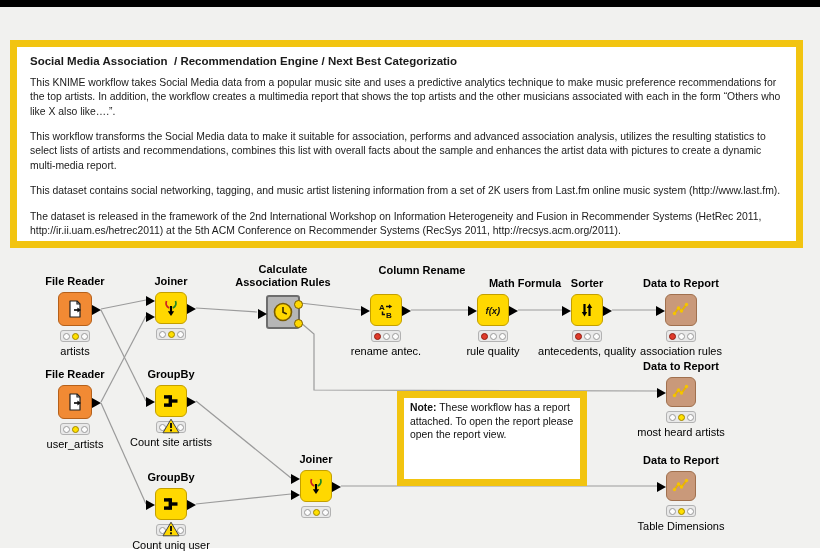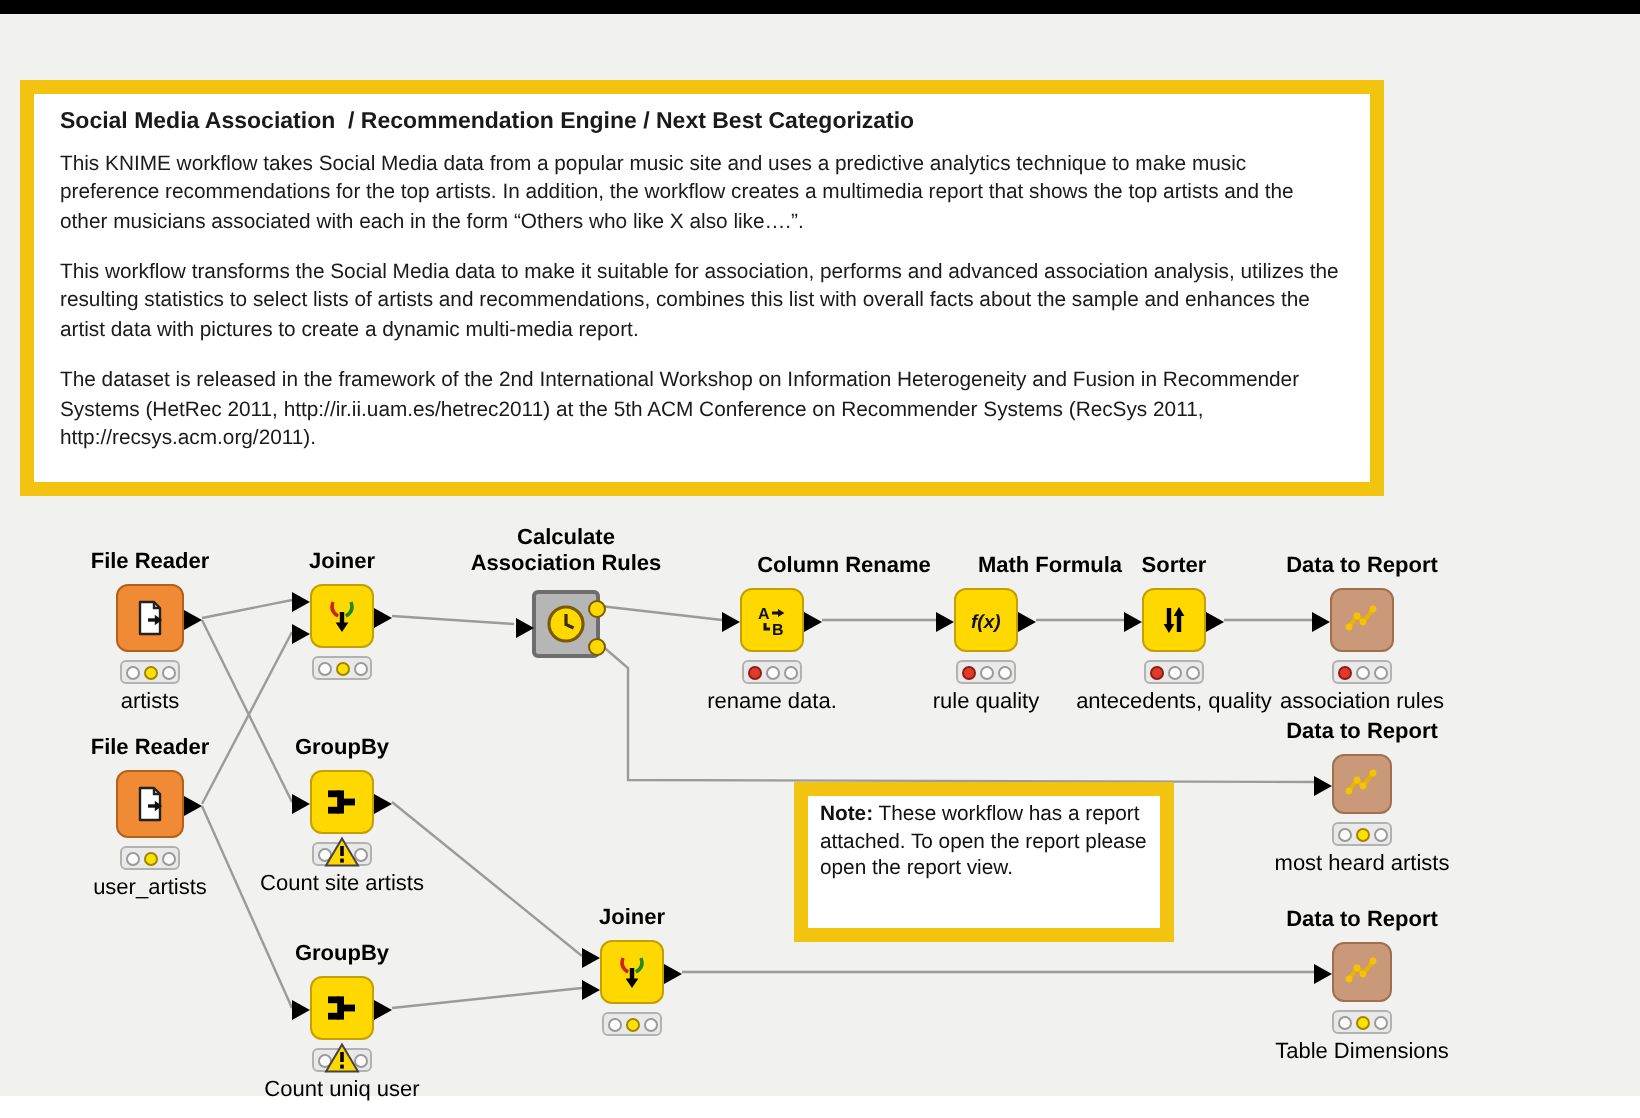--- a/index.html
+++ b/index.html
@@ -1,24 +1,24 @@
 <!DOCTYPE html>
 <html><head>
 <meta charset="utf-8">
 <style>
   html,body{margin:0;padding:0;}
   body{width:820px;height:559px;position:relative;font-family:"Liberation Sans",sans-serif;background:#ffffff;overflow:hidden;}
   #screen{position:absolute;left:0;top:0;width:820px;height:559px;}
   .top-bar{position:absolute;left:0;top:0;width:820px;height:7px;background:#000;}
   .workspace{position:absolute;left:0;top:7px;width:820px;height:541px;background:#f1f1ef;}
-  .annotation{position:absolute;left:10px;top:40px;width:682px;height:208px;box-sizing:border-box;
+  .annotation{position:absolute;left:10px;top:40px;width:793px;height:208px;box-sizing:border-box;
     border:7px solid #f2c410;background:#ffffff;padding:8px 13px;color:#1a1a1a;}
   .annotation h1{margin:0 0 9px 0;font-size:11.5px;font-weight:bold;white-space:pre-wrap;}
   .annotation p{margin:0 0 11px 0;font-size:10.4px;line-height:1.38;}
-  .note-box{position:absolute;left:397px;top:391px;width:190px;height:80px;box-sizing:border-box;
+  .note-box{position:absolute;left:397px;top:391px;width:190px;height:95px;box-sizing:border-box;
     border:7px solid #f2c410;background:#ffffff;padding:3px 6px;font-size:10.4px;line-height:1.3;color:#111;}
   .note-box b{font-weight:bold;}
   #wires{position:absolute;left:0;top:0;width:820px;height:559px;pointer-events:none;}
   .node{position:absolute;border-radius:6px;display:flex;align-items:center;justify-content:center;box-sizing:border-box;}
   .node.orange{background:#f18a34;border:1px solid #b5601a;}
   .node.yellow{background:#ffd800;border:1px solid #c39f00;}
   .node.tan{background:#c9997a;border:1px solid #a0704e;}
   .node.meta{background:#b6b6b6;border:2px solid #6d6d6d;border-radius:3px;}
   .port{position:absolute;width:0;height:0;border-top:5px solid transparent;border-bottom:5px solid transparent;border-left:9px solid #000;}
   .port.in{left:-10px;}
@@ -37,20 +37,21 @@
 <body>
 
 <div id="screen">
   <div class="top-bar"></div>
   <div class="workspace"></div>
 
   <div class="annotation">
     <h1>Social Media Association  / Recommendation Engine / Next Best Categorizatio</h1>
     <p>This KNIME workflow takes Social Media data from a popular music site and uses a predictive analytics technique to make music preference recommendations for the top artists. In addition, the workflow creates a multimedia report that shows the top artists and the other musicians associated with each in the form “Others who like X also like….”.</p>
     <p>This workflow transforms the Social Media data to make it suitable for association, performs and advanced association analysis, utilizes the resulting statistics to select lists of artists and recommendations, combines this list with overall facts about the sample and enhances the artist data with pictures to create a dynamic multi-media report.</p>
+    <p>This dataset contains social networking, tagging, and music artist listening information from a set of 2K users from Last.fm online music system (http://www.last.fm).</p>
     <p>The dataset is released in the framework of the 2nd International Workshop on Information Heterogeneity and Fusion in Recommender Systems (HetRec 2011, http://ir.ii.uam.es/hetrec2011) at the 5th ACM Conference on Recommender Systems (RecSys 2011, http://recsys.acm.org/2011).</p>
   </div>
 
   <svg id="wires" viewBox="0 0 820 559">
       <polyline points="101,309 146,300" fill="none" stroke="#9b9b9b" stroke-width="1.2"></polyline>
       <polyline points="101,310 146,401" fill="none" stroke="#9b9b9b" stroke-width="1.2"></polyline>
       <polyline points="101,402 146,316" fill="none" stroke="#9b9b9b" stroke-width="1.2"></polyline>
       <polyline points="101,403 146,504" fill="none" stroke="#9b9b9b" stroke-width="1.2"></polyline>
       <polyline points="196,308 257,312" fill="none" stroke="#9b9b9b" stroke-width="1.2"></polyline>
       <polyline points="300,303 361,310" fill="none" stroke="#9b9b9b" stroke-width="1.2"></polyline>
@@ -111,40 +112,40 @@
         <span style="display: flex;">
           <svg viewBox="0 0 24 24" width="24" height="24">
             <circle cx="12" cy="12" r="8.5" fill="#ffd800" stroke="#7a5c00" stroke-width="1.6"></circle>
             <path d="M12 7v5.2l3.8 1.8" fill="none" stroke="#3a2c00" stroke-width="1.6"></path>
           </svg>
         </span>
         <span class="port in" style="top: 12px;"></span>
         <span class="meta-port" style="top: 3px;"></span>
         <span class="meta-port" style="top: 22px;"></span>
       </div>
-      <div class="node-label" style="left: 311px; top: 277px; padding-left: 36px;">Column Rename</div>
+      <div class="node-label" style="left: 311px; top: 264px; padding-left: 36px;">Column Rename</div>
       <div class="node yellow" style="left: 370px; top: 294px; width: 32px; height: 32px;">
         <span style="display: flex;">
           <svg viewBox="0 0 20 20" width="20" height="20">
             <text x="3" y="9.5" font-size="8" font-weight="bold" fill="#111">A</text>
             <path d="M10 6.5h4" stroke="#111" stroke-width="1.5"></path>
             <path d="M13 4.5l3.2 2-3.2 2z" fill="#111"></path>
             <path d="M6.5 11.5v3h2.5" fill="none" stroke="#111" stroke-width="1.5"></path>
             <text x="10" y="17.5" font-size="8" font-weight="bold" fill="#111">B</text>
           </svg>
         </span>
         <span class="port in" style="top: 11px;"></span>
         <span class="port out" style="top: 11px;"></span>
       </div>
       <div class="tl" style="left: 371px; top: 330px;">
         <span class="dot on-red"></span>
         <span class="dot"></span>
         <span class="dot"></span>
       </div>
-      <div class="node-name" style="left: 306px; top: 345px;">rename data.</div>
+      <div class="node-name" style="left: 306px; top: 345px;">rename antec.</div>
       <div class="node-label" style="left: 418px; top: 277px; padding-left: 32px;">Math Formula</div>
       <div class="node yellow" style="left: 477px; top: 294px; width: 32px; height: 32px;">
         <span style="display: flex; text-decoration: underline;">
           <svg viewBox="0 0 20 20" width="20" height="20">
             <text x="2.5" y="14" font-size="9.5" font-weight="bold" font-style="italic" fill="#111">f(x)</text>
           </svg>
         </span>
         <span class="port in" style="top: 11px;"></span>
         <span class="port out" style="top: 11px;"></span>
       </div>

